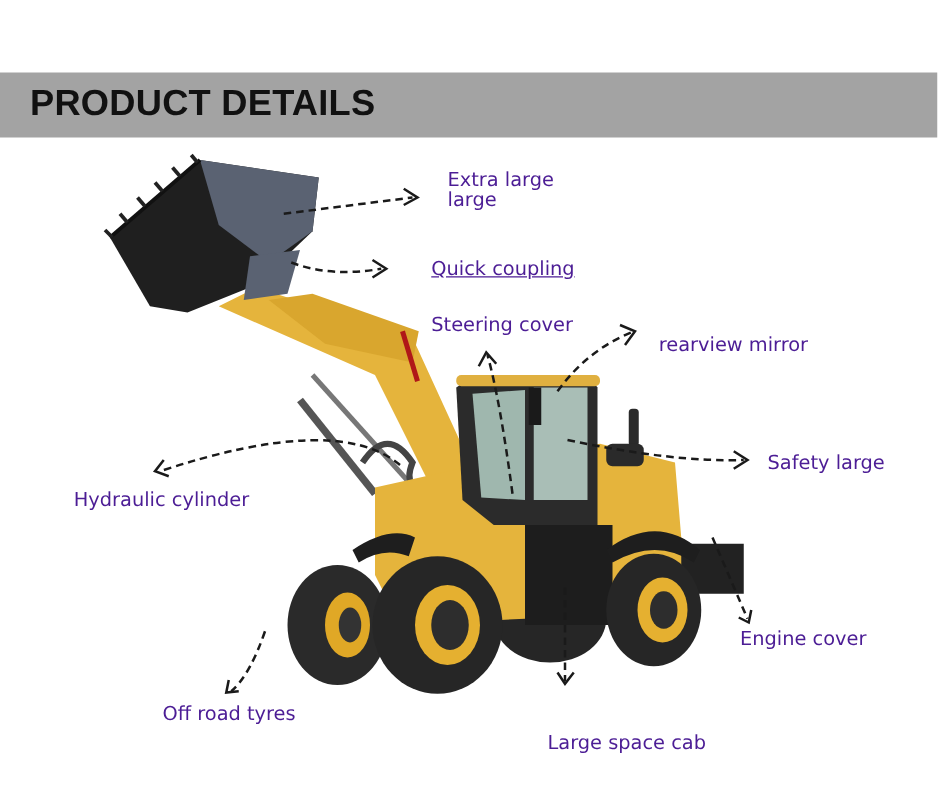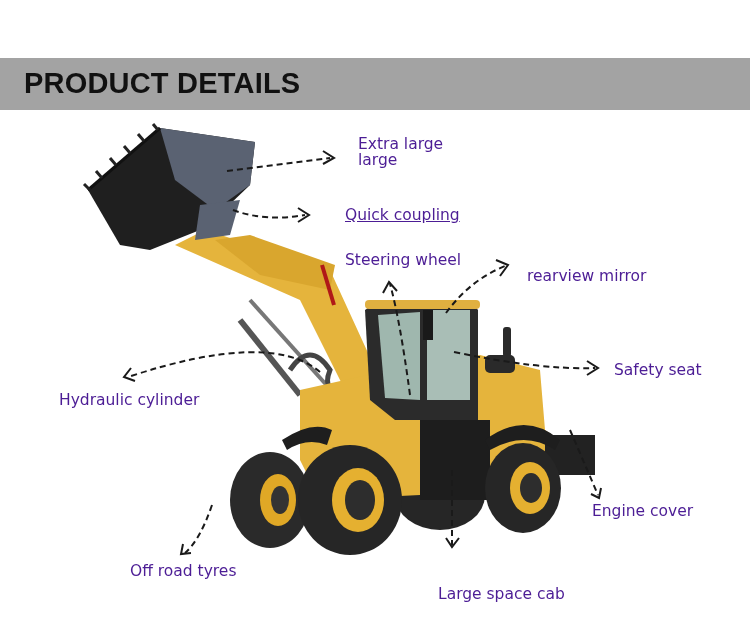--- a/index.html
+++ b/index.html
@@ -100,19 +100,19 @@
     <polyline points="131,368 124,377 135,381"></polyline>
     <polyline points="591,494 599,498 601,488"></polyline>
     <polyline points="446,538 452,547 459,538"></polyline>
     <polyline points="183,544 181,554 191,553"></polyline>
   </g>
 </svg>
 
 <div class="label" style="left:358px;top:136px;">Extra large</div>
 <div class="label" style="left:358px;top:152px;">large</div>
 <div class="label" style="left:345px;top:207px;text-decoration:underline;">Quick coupling</div>
-<div class="label" style="left:345px;top:252px;">Steering wheel</div>
+<div class="label" style="left:345px;top:252px;">Steering cover</div>
 <div class="label" style="left:527px;top:256px;margin-top:12px;">rearview mirror</div>
-<div class="label" style="left:614px;top:362px;">Safety seat</div>
+<div class="label" style="left:614px;top:362px;">Safety large</div>
 <div class="label" style="left:59px;top:392px;">Hydraulic cylinder</div>
 <div class="label" style="left:592px;top:503px;">Engine cover</div>
 <div class="label" style="left:438px;top:555px;margin-top:31px;">Large space cab</div>
 <div class="label" style="left:130px;top:563px;">Off road tyres</div>
 
 </body></html>

